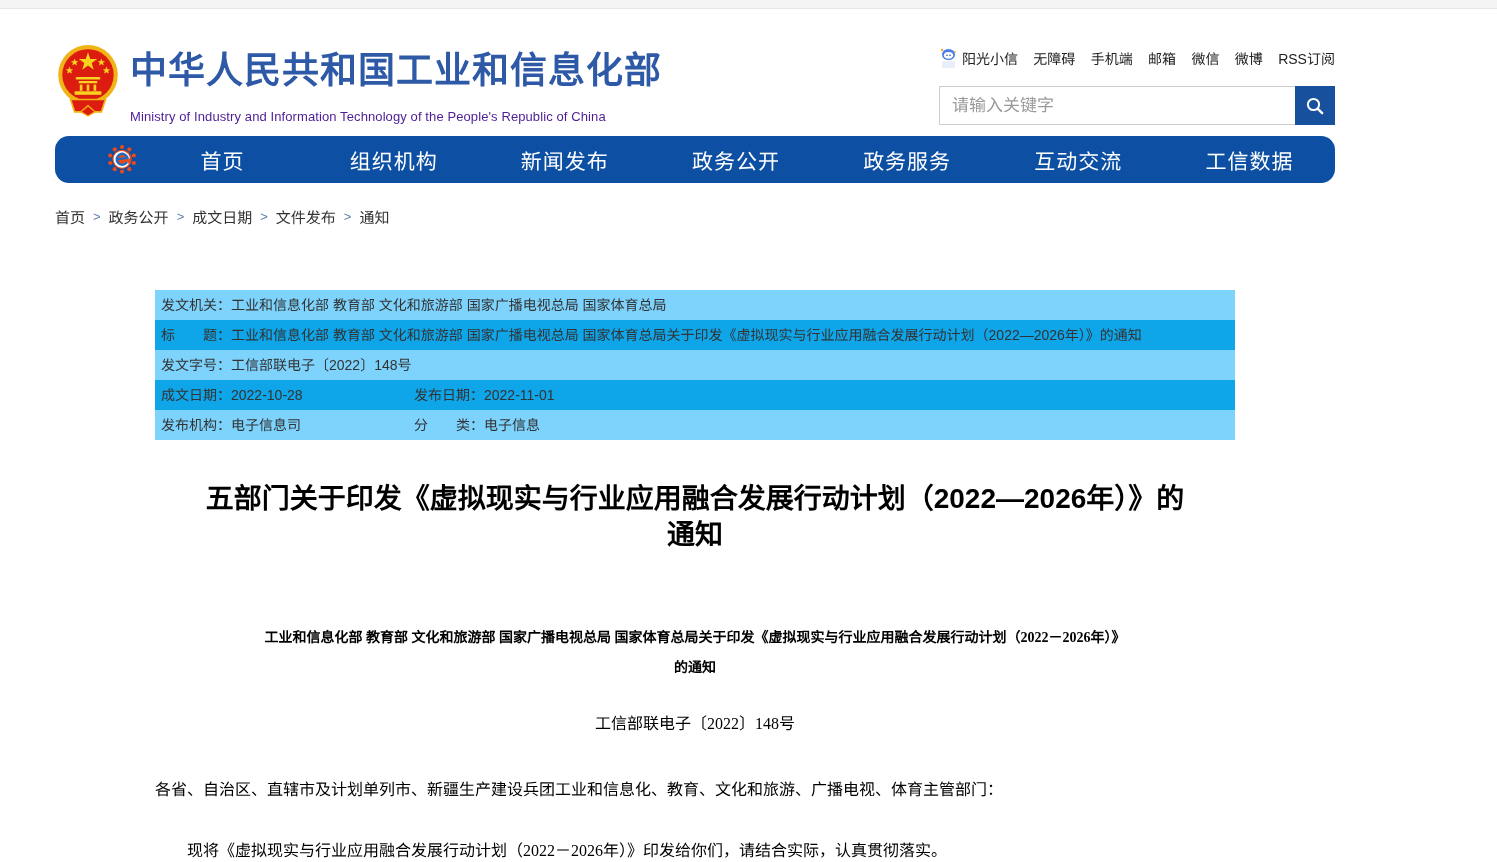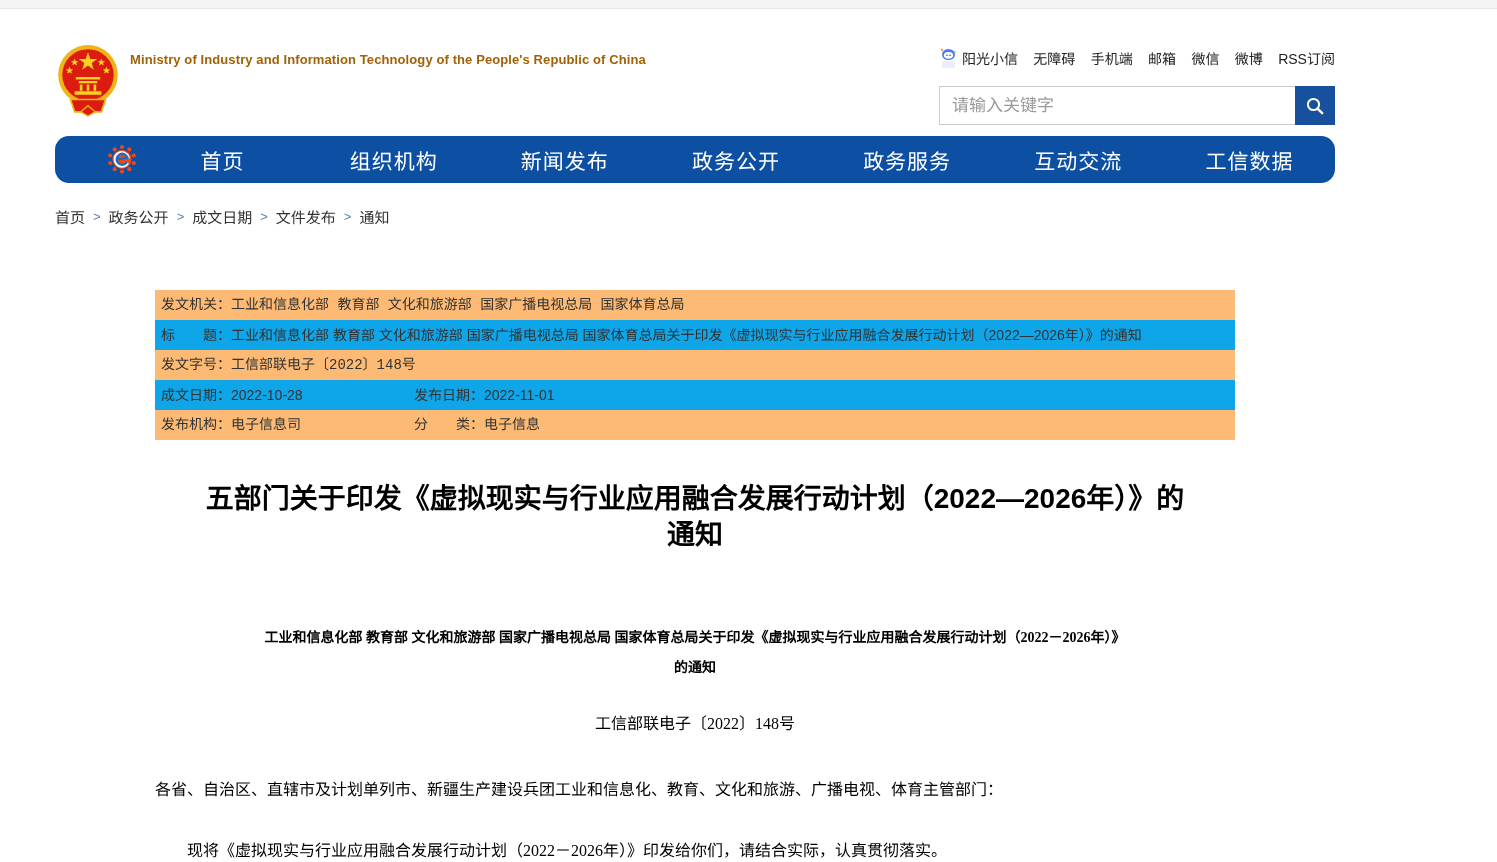--- a/index.html
+++ b/index.html
@@ -9,21 +9,21 @@
   }
   .topbar { height:9px; background:#f4f4f4; border-bottom:1px solid #e7e7e7; }
   .container { width:1280px; margin-left:55px; }
 
   
   .header { display:flex; justify-content:space-between; align-items:flex-start; padding-top:35px; }
   .brand { display:flex; align-items:flex-start; }
   .emblem { width:66px; height:74px; flex:0 0 auto; }
   .brand-text { margin-left:9px; padding-top:8px; }
   .brand-cn { font-size:37px; font-weight:bold; color:#2e59a7; letter-spacing:1px; line-height:1.05; }
-  .brand-en { font-size:13px; font-weight:700; color:#a16207; margin-top:0; letter-spacing:0.1px; }
+  .brand-en { font-size:13px; font-weight:400; color:#4c1d95; margin-top:18px; letter-spacing:0.1px; }
 
   .header-right { width:396px; padding-top:3px; }
   .quick-links { display:flex; align-items:center; justify-content:space-between; font-size:14px; color:#222; }
   .quick-links .qlink { cursor:pointer; white-space:nowrap; }
   .qlink-assistant { display:flex; align-items:center; gap:4px; }
   .searchbar { margin-top:17px; height:39px; border:1px solid #ccc; background:#ec4899; display:flex; align-items:center; }
   .search-input { flex:1; border:none; outline:none; font-size:17px; color:#333; padding:0 12px; height:100%;
                   font-family:"Liberation Sans","DejaVu Sans",sans-serif; }
   .search-input::placeholder { color:#9a9a9a; }
   .search-btn { width:40px; height:39px; margin:-1px -1px -1px 0; background:#17519e; border:none; cursor:pointer;
@@ -38,21 +38,21 @@
 
   
   .breadcrumb { margin-top:23px; font-size:15px; color:#333; display:flex; align-items:center; gap:8px; }
   .breadcrumb .crumb { cursor:pointer; }
   .breadcrumb .sep { color:#5c7fb0; font-size:13px; }
 
   
   .content { padding:0 100px; }
   .meta-table { margin-top:63px; font-size:14px; }
   .meta-row { min-height:30px; display:flex; align-items:center; padding:0 6px; line-height:30px; }
-  .meta-row.odd { background:#fdba74;font-family:Liberation Mono, monospace; }
+  .meta-row.odd { background:#7dd3fc; }
   .meta-row.even { background:#0ea5e9; }
   .meta-label { color:#333; white-space:pre; }
   .meta-pair { display:flex; }
   .meta-pair.first { width:253px; flex:0 0 auto; }
 
   .article { font-family:"Liberation Serif","DejaVu Serif",serif; }
   .article-title { margin-top:41px; text-align:center; font-size:28px; font-weight:bold; line-height:36px; color:#000;
                    font-family:"Liberation Sans","DejaVu Sans",sans-serif; }
   .article-subtitle { margin-top:70px; text-align:center; font-size:14px; font-weight:bold; color:#000; line-height:30px; }
   .doc-number { margin-top:27px; text-align:center; font-size:16px; color:#000; }
@@ -80,20 +80,21 @@
         <rect x="20" y="32" width="24" height="2.6" rx="1" fill="#f7d21e"></rect>
         <rect x="23" y="36" width="18" height="2.2" fill="#f7d21e"></rect>
         <rect x="24" y="39.5" width="2.6" height="6" fill="#f7d21e"></rect>
         <rect x="30.7" y="39.5" width="2.6" height="6" fill="#f7d21e"></rect>
         <rect x="37.4" y="39.5" width="2.6" height="6" fill="#f7d21e"></rect>
         <rect x="19" y="46" width="26" height="3.4" fill="#f7d21e"></rect>
         <polygon points="15,54 49,54 45,66 19,66" fill="#dd1c10" stroke="#f0b417" stroke-width="1.6"></polygon>
         <polygon points="25,66 32,60 39,66 32,70" fill="#dd1c10" stroke="#f0b417" stroke-width="1.2"></polygon>
       </svg>
       <div class="brand-text">
+        <div class="brand-cn">中华人民共和国工业和信息化部</div>
         <div class="brand-en">Ministry of Industry and Information Technology of the People's Republic of China</div>
       </div>
     </div>
 
     <div class="header-right">
       <div class="quick-links">
         <span class="qlink qlink-assistant">
           <svg width="19" height="22" viewBox="0 0 19 22">
             <circle cx="3" cy="3" r="1.2" fill="#f5a623"></circle>
             <circle cx="16" cy="5" r="1" fill="#f5c623"></circle>

